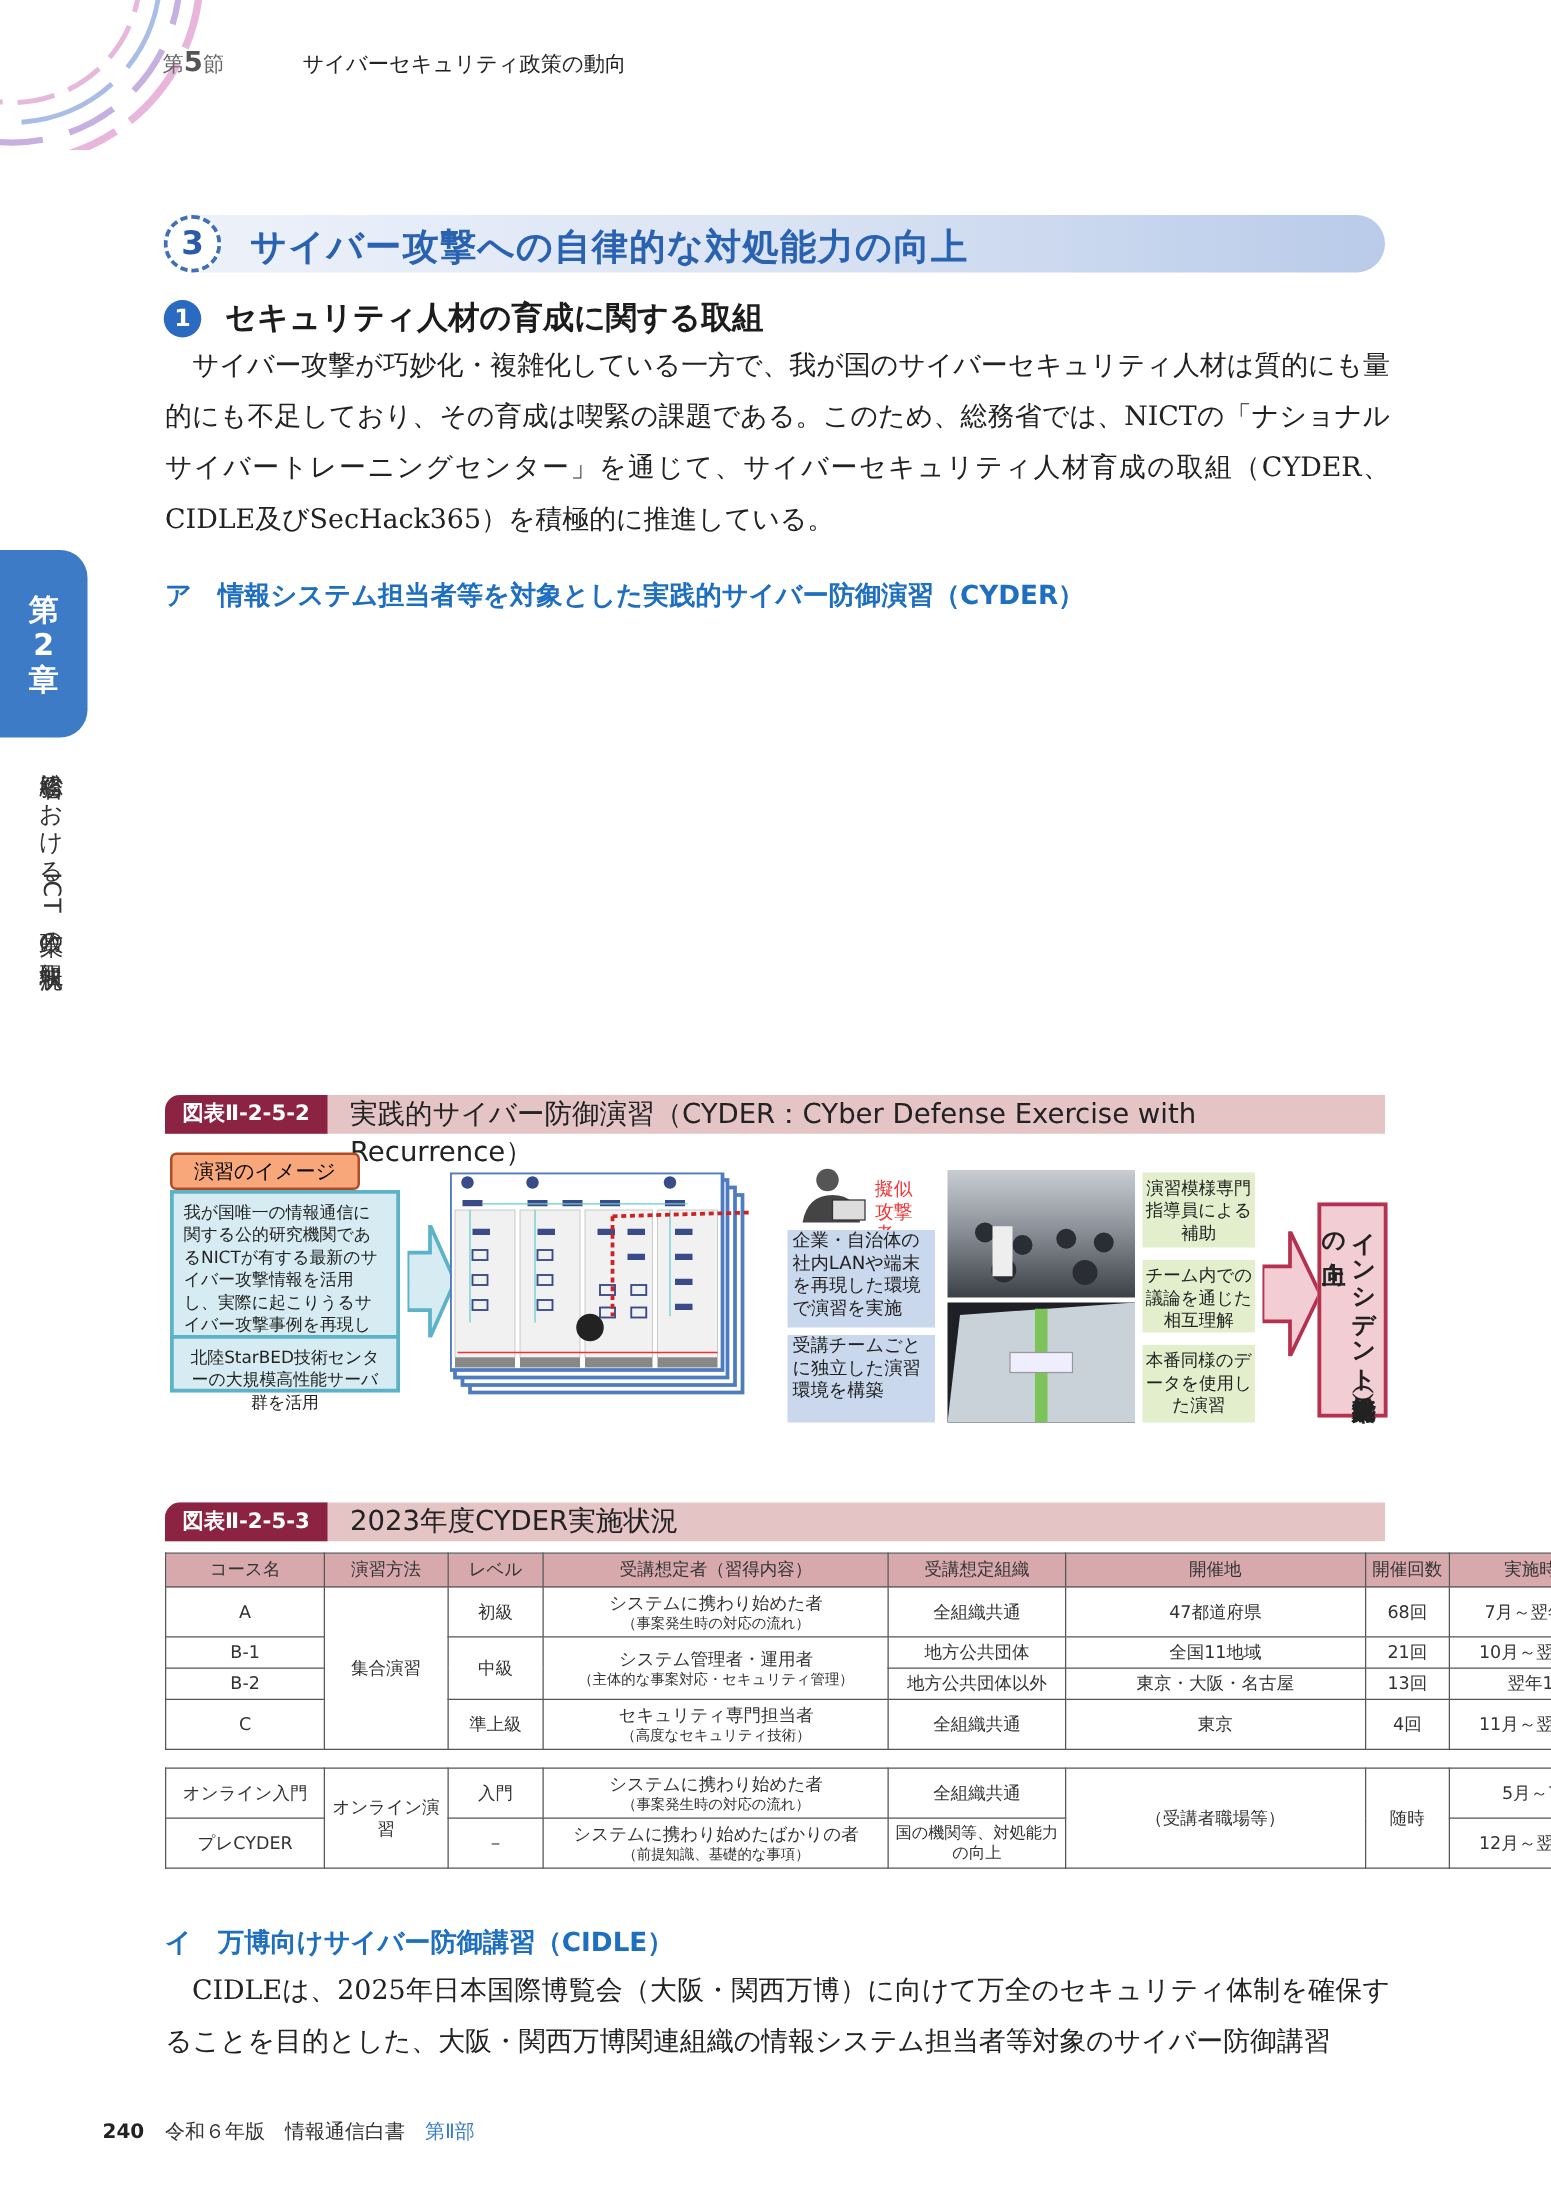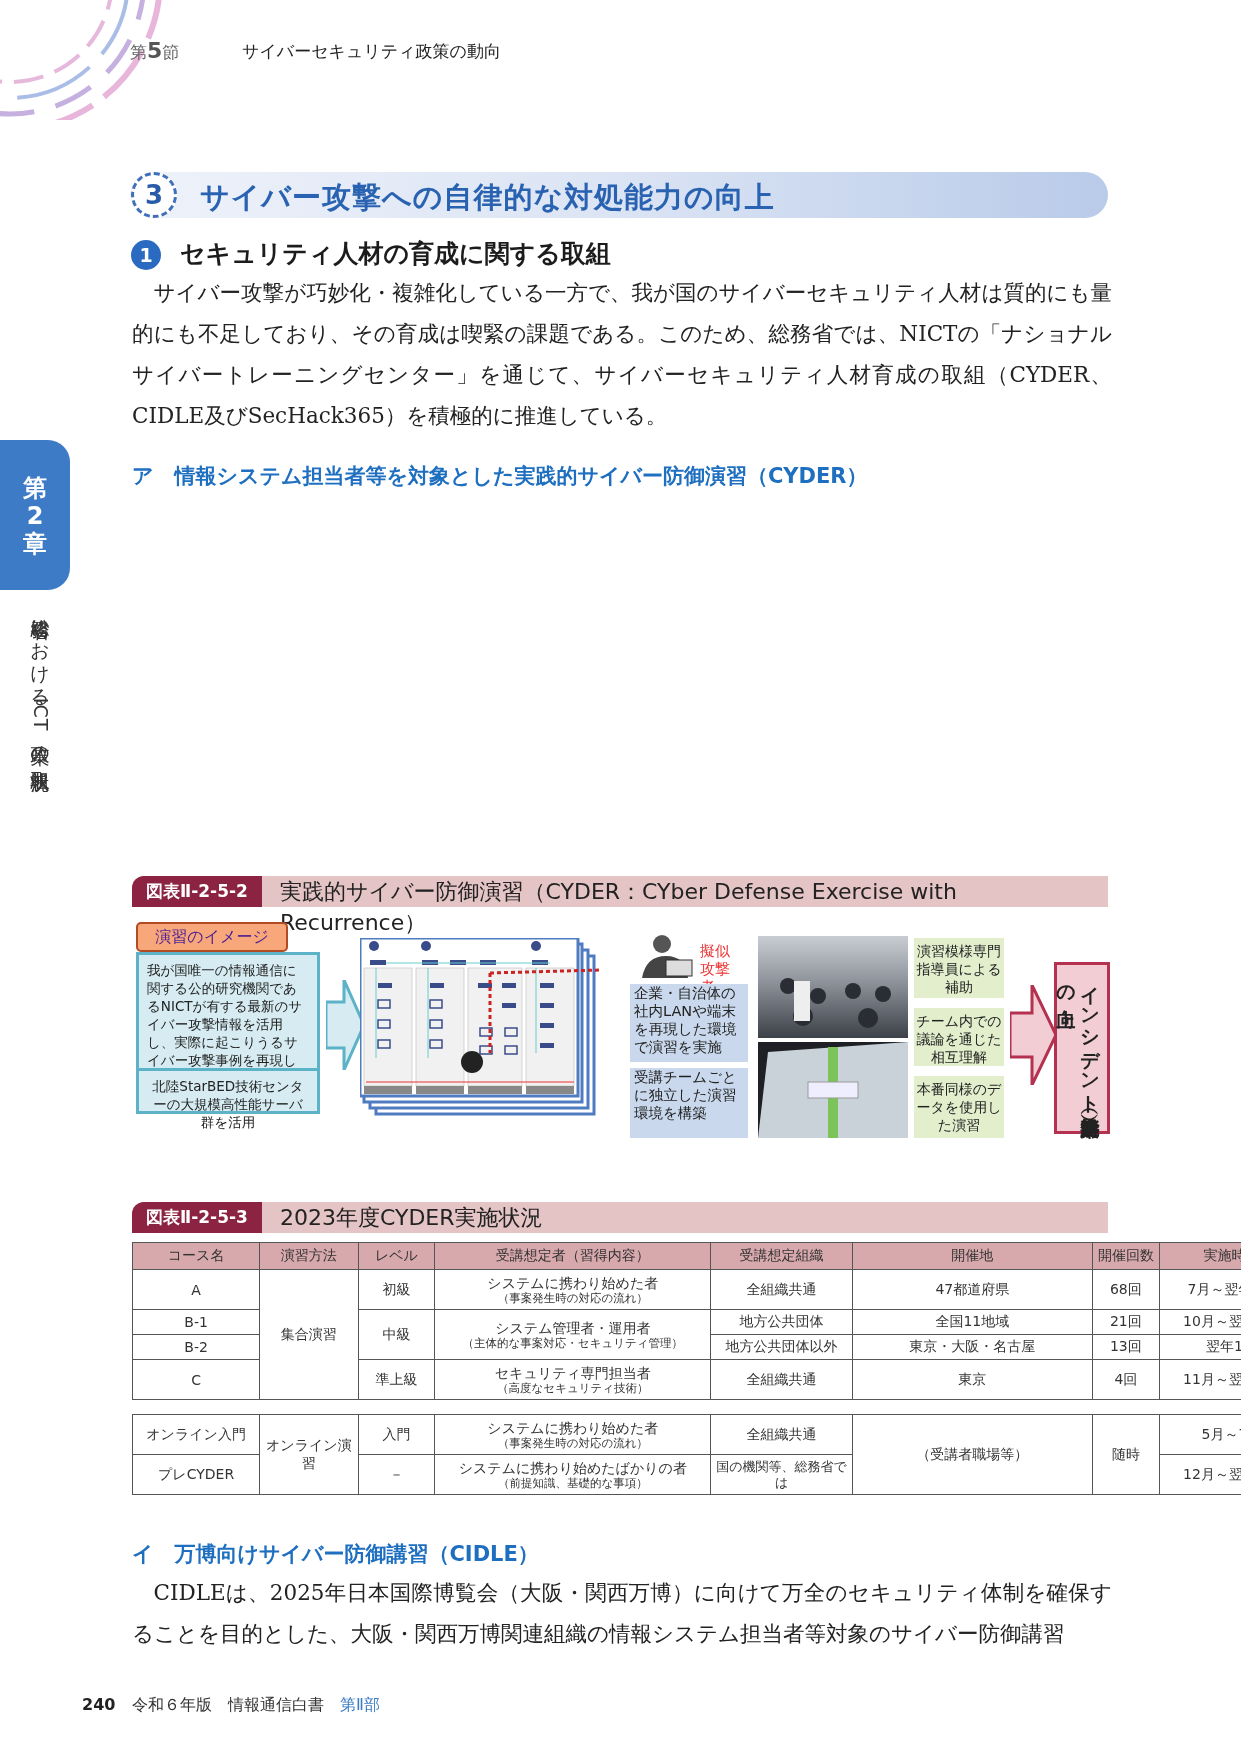--- a/index.html
+++ b/index.html
@@ -22,21 +22,21 @@
   .ref{color:#8a1f3e;font-weight:bold;}
   .h-ja{left:132px;font-size:21px;font-weight:bold;color:#1e6fc0;}
   
   .side-tab{left:0;top:440px;width:70px;height:150px;background:#3d7bc7;border-radius:0 22px 22px 0;color:#fff;font-weight:bold;font-size:24px;text-align:center;line-height:28px;padding-top:34px;box-sizing:border-box;}
   .side-text{left:28px;top:604px;writing-mode:vertical-rl;font-size:19px;color:#333;letter-spacing:1px;}
   
   .fig-bar{left:132px;width:976px;height:31px;background:#e4c4c4;border-radius:12px 0 0 0;}
   .fig-label{position:absolute;left:0;top:0;height:31px;background:#8c2342;color:#fff;font-weight:bold;font-size:17px;line-height:31px;padding:0 14px;border-radius:12px 0 0 0;}
   .fig-caption{position:absolute;top:0;font-size:22px;line-height:31px;color:#222;}
   
-  .img-tag{left:136px;top:922px;width:148px;height:26px;background:#f7a77a;border:2px solid #b24b22;border-radius:5px;font-size:16px;text-align:center;line-height:26px;color:#4c1d95;}
+  .img-tag{left:136px;top:922px;width:148px;height:26px;background:#f7a77a;border:2px solid #b24b22;border-radius:5px;font-size:16px;text-align:center;line-height:26px;color:#000000;}
   .lbox{left:136px;width:184px;background:#d6ecf2;border:3px solid #5cb2c6;box-sizing:border-box;font-size:13.5px;line-height:18px;padding:6px 8px;color:#222;}
   .big-arrow{left:326px;top:980px;width:38px;height:90px;}
   .net{left:360px;top:938px;width:240px;height:180px;}
   .attacker-label{left:700px;top:942px;font-size:15px;color:#e33;line-height:18px;}
   .bluebox{left:630px;width:118px;background:#c9d8ec;font-size:14.5px;text-align:left;line-height:18px;padding:0 4px;box-sizing:border-box;color:#222;}
   .photo{left:758px;width:150px;}
   .greenbox{left:914px;width:90px;background:#e3eecd;font-size:14px;text-align:center;line-height:18px;padding:4px 2px;box-sizing:border-box;color:#222;}
   .red-arrow{left:1010px;top:985px;width:46px;height:100px;}
   .result-box{left:1054px;top:962px;width:56px;height:172px;background:#f2cdd3;border:3px solid #b4324f;box-sizing:border-box;writing-mode:vertical-rl;font-size:19px;line-height:24px;padding:8px 4px;color:#222;font-weight:bold;}
   
@@ -296,21 +296,21 @@
     <td rowspan="2">随時</td>
     <td>5月～7月</td>
   </tr>
   <tr style="height:40px;">
     <td>プレCYDER</td>
     <td>－</td>
     <td>
           <span class="l1">システムに携わり始めたばかりの者</span>
           <small>（前提知識、基礎的な事項）</small>
         </td>
-    <td style="font-size:13px;line-height:16px;">国の機関等、総務省では</td>
+    <td style="font-size:13px;line-height:16px;">国の機関等、対処能力の向上</td>
     <td>12月～翌年1月</td>
   </tr>
 </tbody>
   </table>
 
 <div class="abs h-ja" style="top:1540px;">イ　万博向けサイバー防御講習（CIDLE）</div>
 <div class="abs para serif" style="top:1572px;">
   <p>CIDLEは、2025年日本国際博覧会（大阪・関西万博）に向けて万全のセキュリティ体制を確保することを目的とした、大阪・関西万博関連組織の情報システム担当者等対象のサイバー防御講習</p>
 </div>
 

